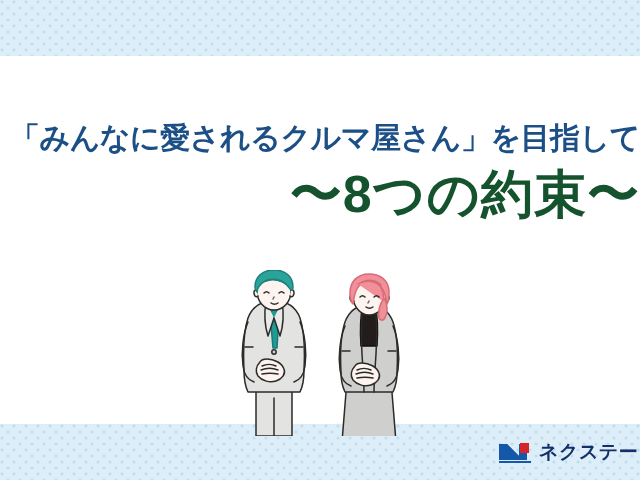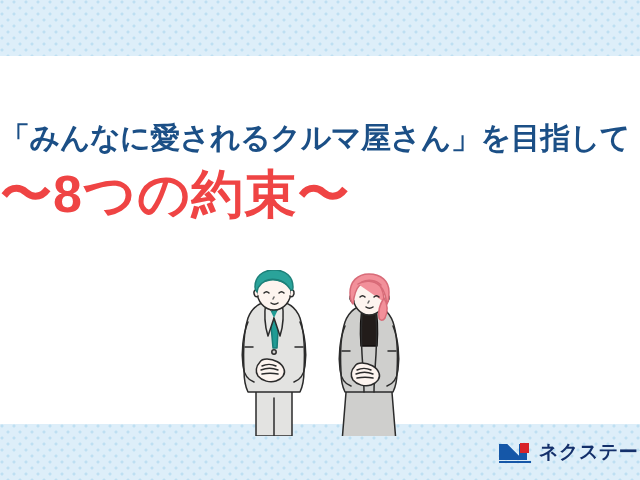--- a/index.html
+++ b/index.html
@@ -32,32 +32,32 @@
   }
   .dot-band.top    { top: 0;    height: 56px; }
   .dot-band.bottom { top: 424px; height: 56px; }
 
   
   .headline-wrap {
     position: absolute;
     left: 0;
     top: 118px;
     width: 640px;
-    text-align: left;
+    text-align: right;
   }
   .line1 {
     color: #1b4f86;
     font-size: 30px;
     line-height: 40px;
     font-weight: 700;
     letter-spacing: -0.5px;
     white-space: nowrap;
   }
   .line2 {
-    color: #ef4444;
+    color: #14532d;
     font-size: 52px;
     line-height: 64px;
     font-weight: 700;
     letter-spacing: 1px;
     white-space: nowrap;
     margin-top: 4px;
   }
 
   
   #people {

